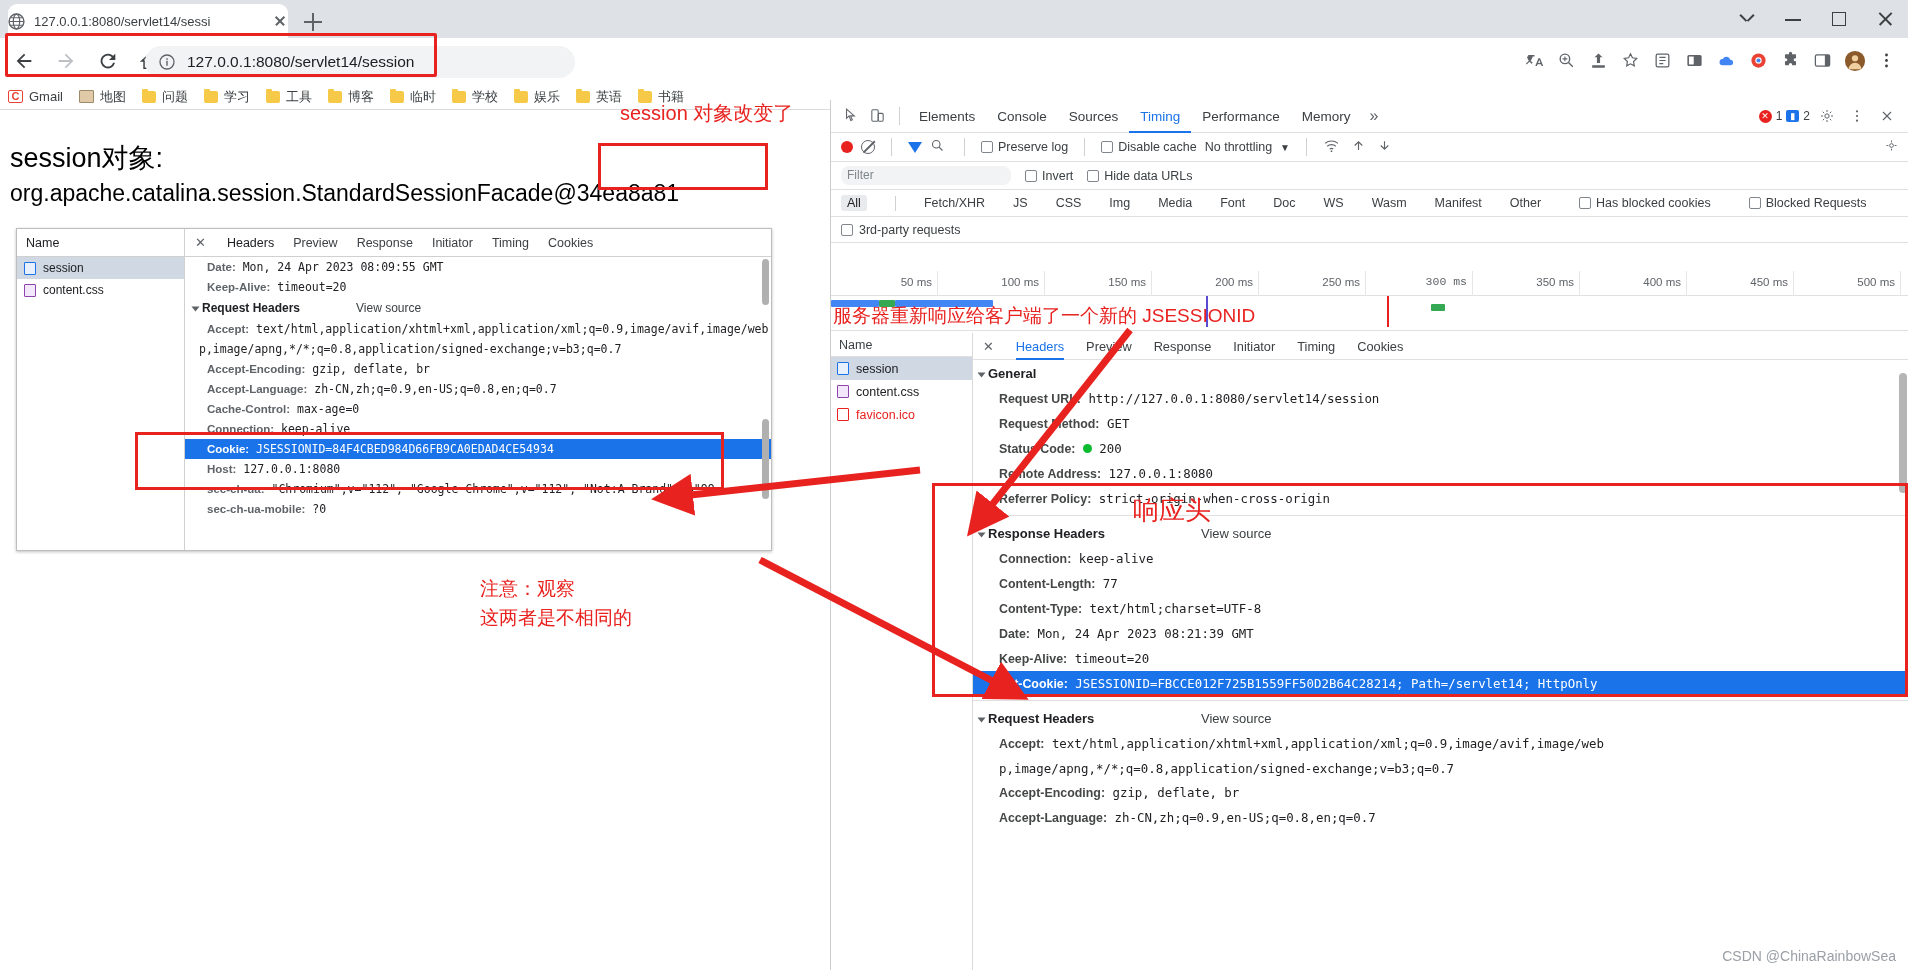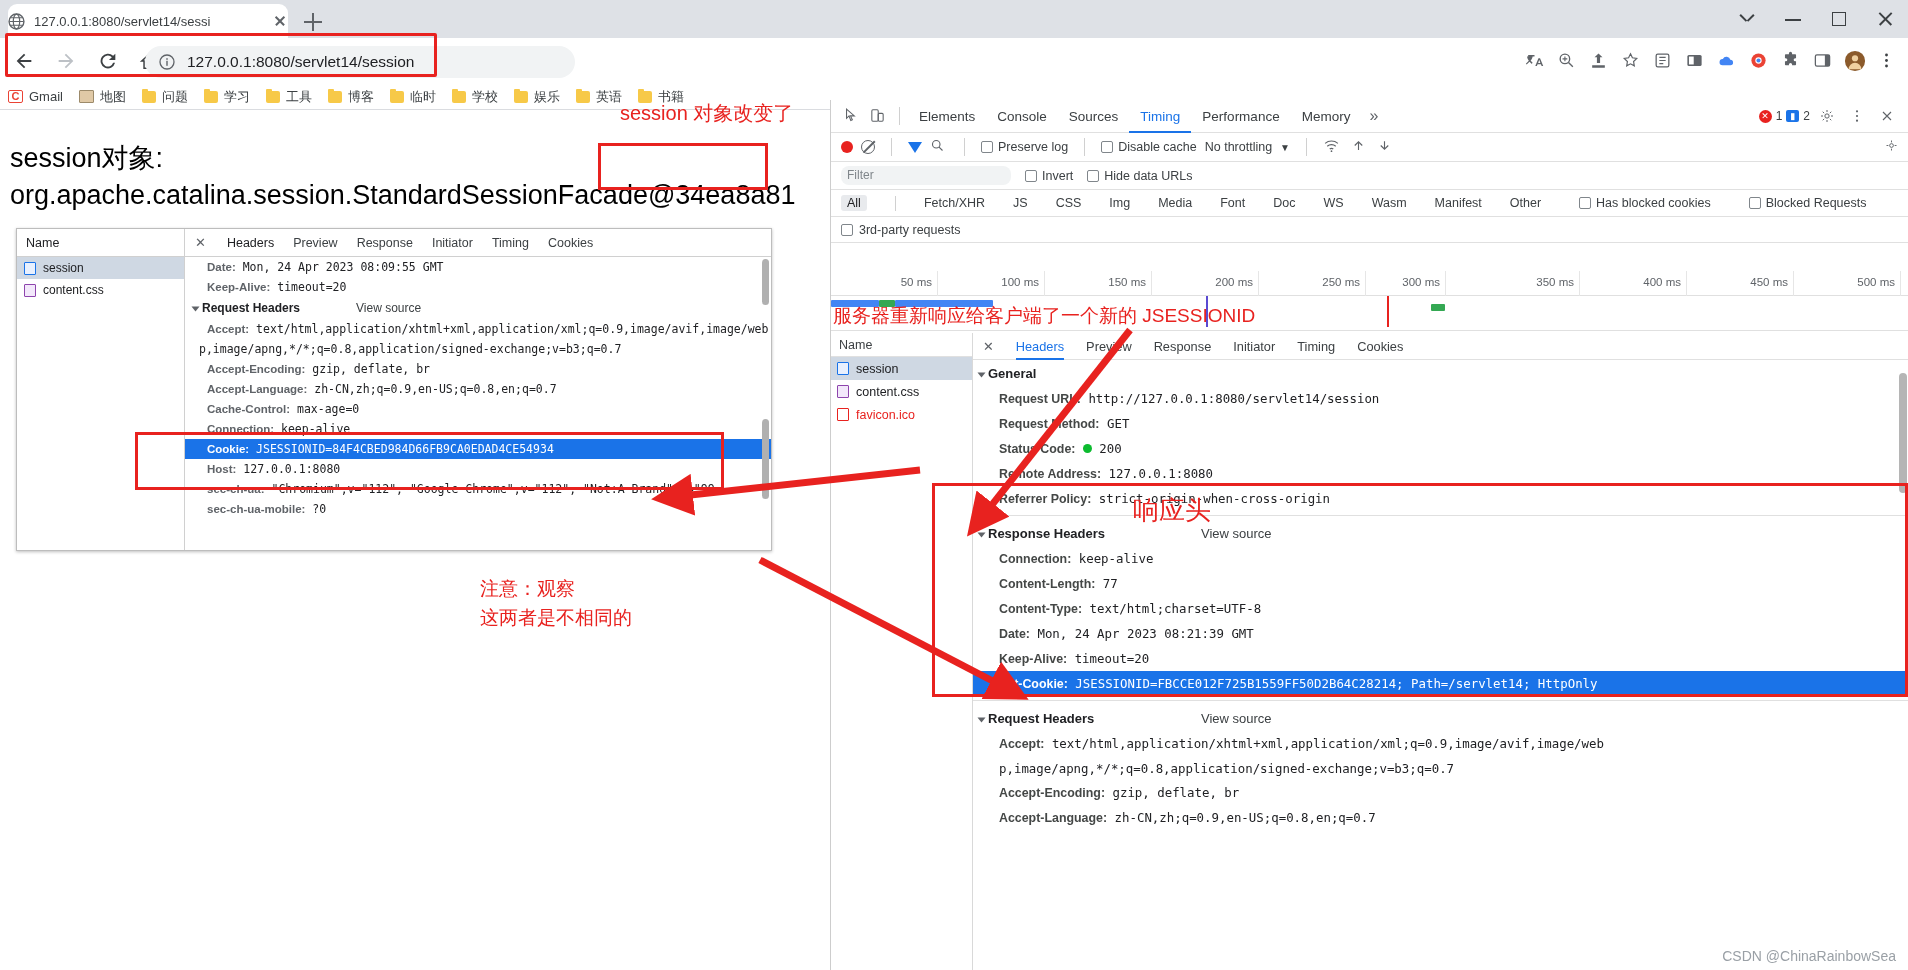--- a/index.html
+++ b/index.html
@@ -57,21 +57,21 @@
   .bm-gmail { width:15px; height:13px; margin-right:6px; flex:0 0 auto;
     border:1.6px solid #ea4335; border-radius:2px; color:#ea4335; font-size:11px;
     font-weight:bold; line-height:10px; text-align:center; }
   .bm-map { width:15px; height:13px; margin-right:6px; flex:0 0 auto;
     background:#e0c9a6; border:1px solid #9c8a6a; border-radius:1px; }
 
   
   .page { position:absolute; left:0; top:110px; width:830px; height:860px; background:#fff;
     overflow:hidden; }
   .ses-line1 { position:absolute; left:10px; top:30px; font-size:27px; color:#000; }
-  .ses-line2 { position:absolute; left:10px; top:70px; font-size:27px; color:#000; white-space:nowrap; }
+  .ses-line2 { position:absolute; left:10px; top:70px; font-size:23px; color:#000; white-space:nowrap; }
 
   
   .anno { position:absolute; color:#e8221f; font-size:19px; white-space:nowrap; z-index:60; }
   .redrect { position:absolute; border:3px solid #e8221f; z-index:55; pointer-events:none; }
   svg.overlay { position:absolute; left:0; top:0; width:1908px; height:970px; z-index:58;
     pointer-events:none; }
 
   
   .shot { position:absolute; left:16px; top:228px; width:756px; height:323px;
     background:#fff; border:1px solid #bdbdbd; box-shadow:0 1px 3px rgba(0,0,0,.25);
@@ -554,21 +554,21 @@
       <span>3rd-party requests</span>
     </div>
 
     <div style="position:absolute;left:0;top:171px;right:0;height:62px">
       <div class="tl-ruler" id="tl-ruler">
           <div class="tick" style="left: 0px; width: 107px;">50 ms</div>
           <div class="tick" style="left: 107px; width: 107px;">100 ms</div>
           <div class="tick" style="left: 214px; width: 107px;">150 ms</div>
           <div class="tick" style="left: 321px; width: 107px;">200 ms</div>
           <div class="tick" style="left: 428px; width: 107px;">250 ms</div>
-          <div class="tick" style="left: 508px; width: 107px;">300 ms</div>
+          <div class="tick" style="left: 535px; width: 107px; font-family: Liberation Mono, monospace;">300 ms</div>
           <div class="tick" style="left: 642px; width: 107px;">350 ms</div>
           <div class="tick" style="left: 749px; width: 107px;">400 ms</div>
           <div class="tick" style="left: 856px; width: 107px;">450 ms</div>
           <div class="tick" style="left: 963px; width: 107px;">500 ms</div>
         </div>
       <div class="tl-bars">
         <div class="bar" style="left:0;top:4px;width:48px;background:#4285f4"></div>
         <div class="bar" style="left:48px;top:4px;width:16px;background:#34a853"></div>
         <div class="bar" style="left:64px;top:4px;width:98px;background:#4285f4"></div>
         <div style="position:absolute;left:375px;top:0;width:1.5px;height:31px;background:#5a4ad1"></div>

